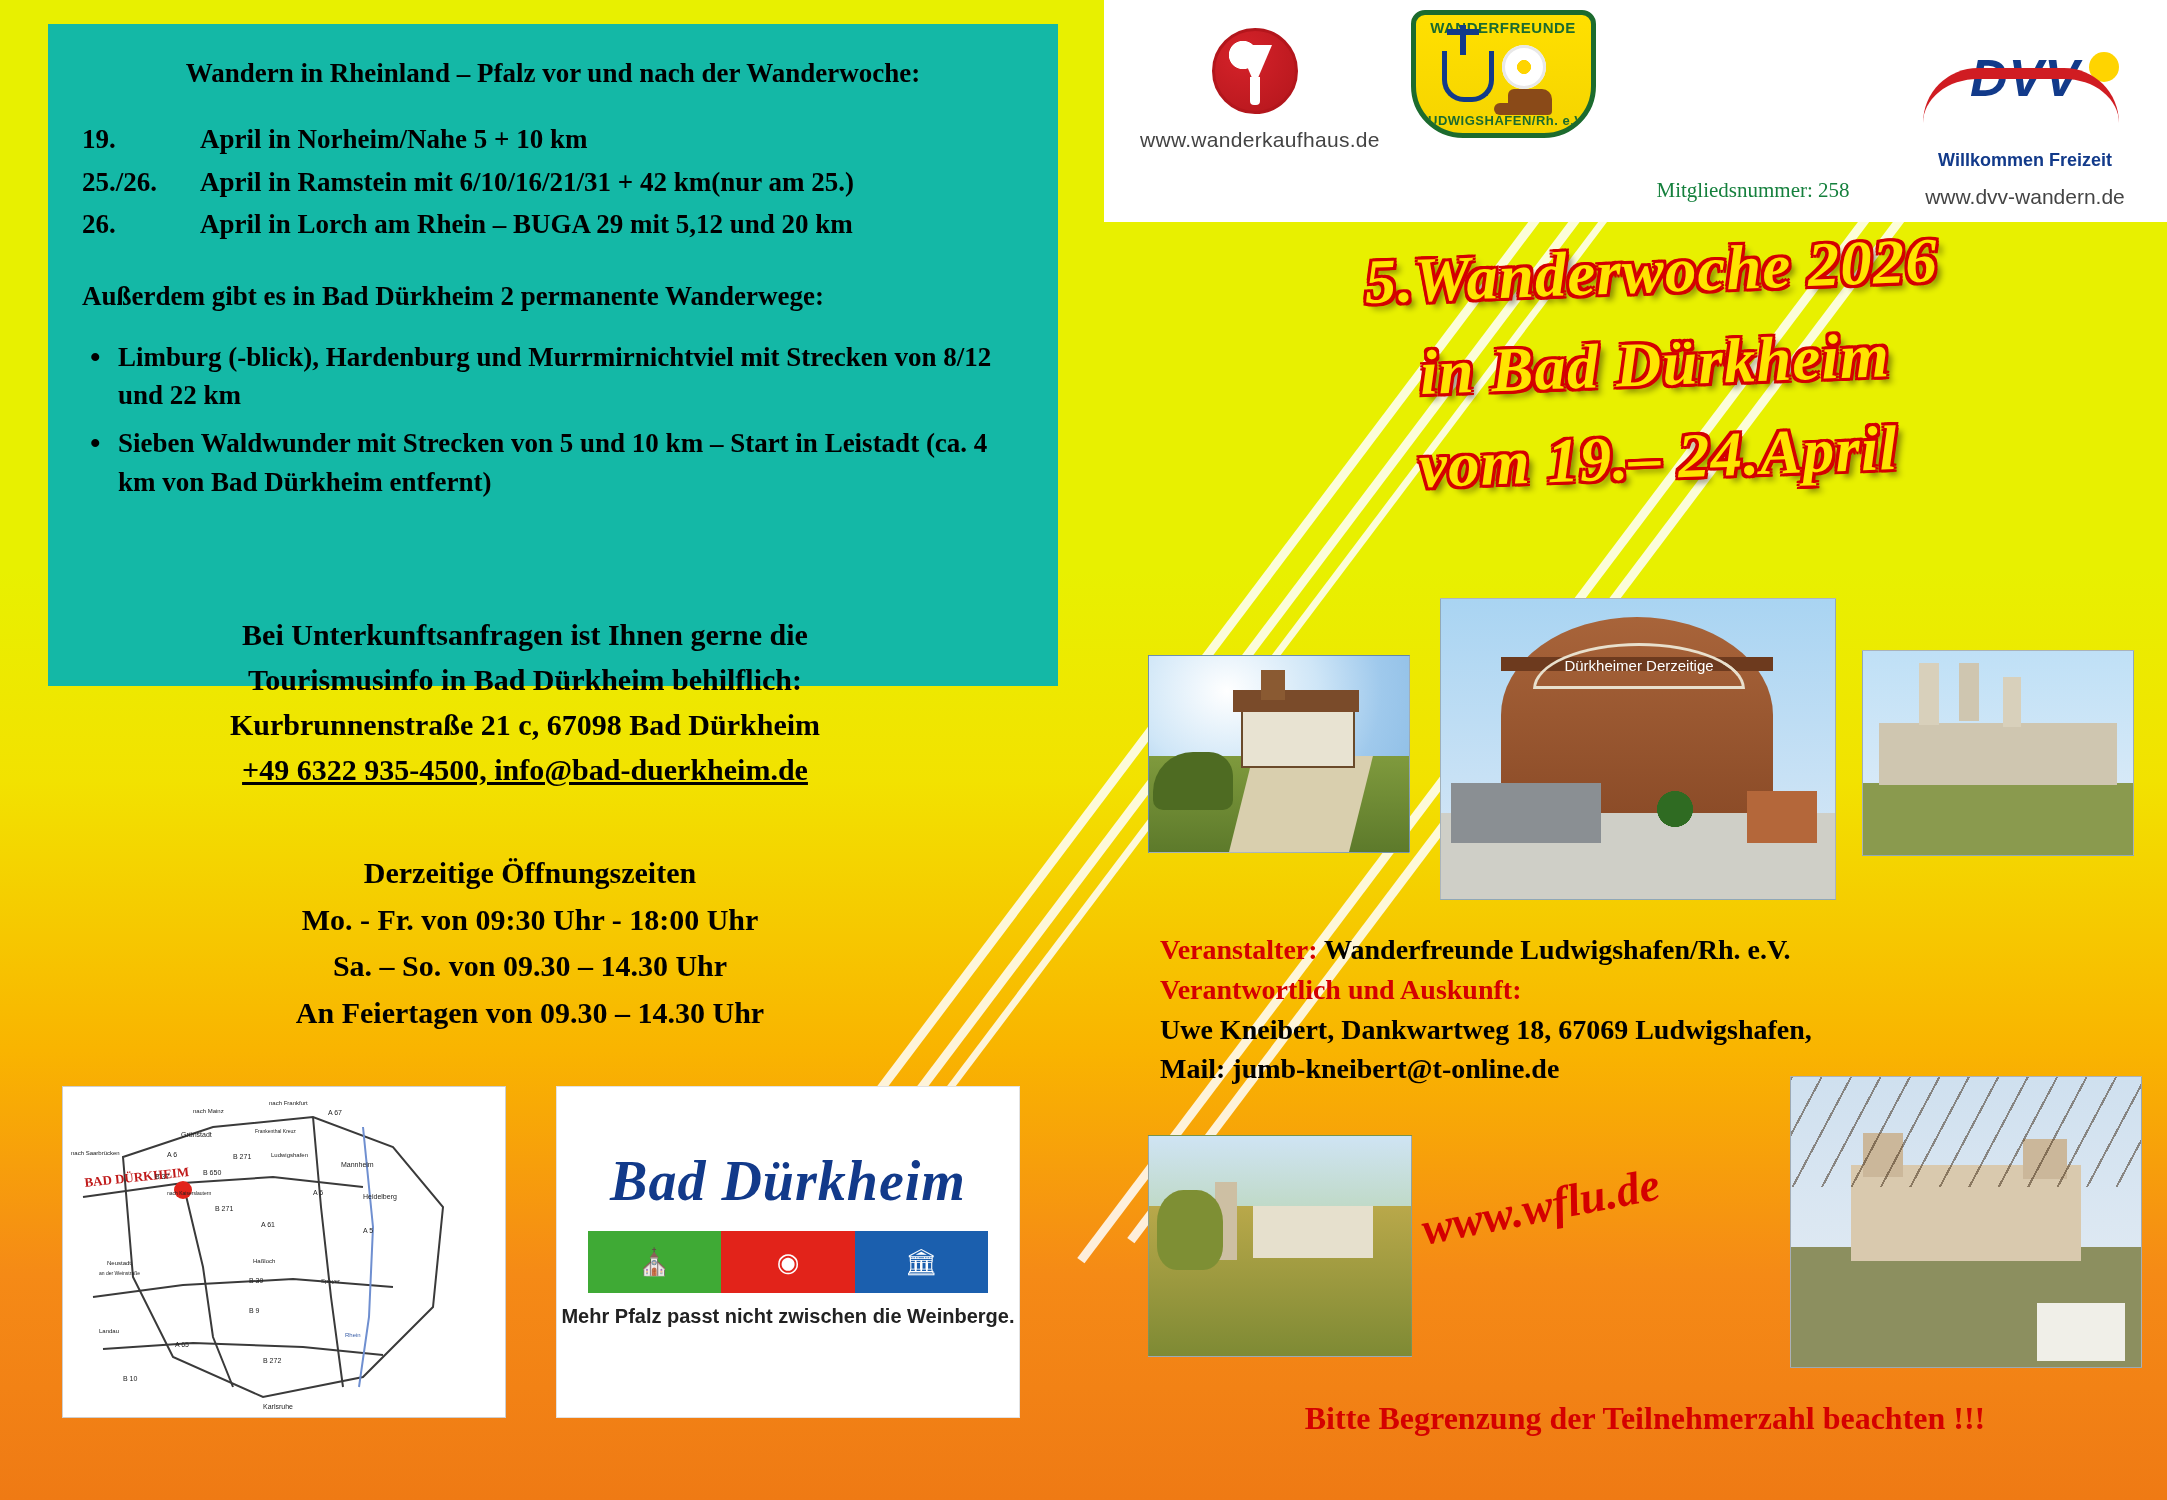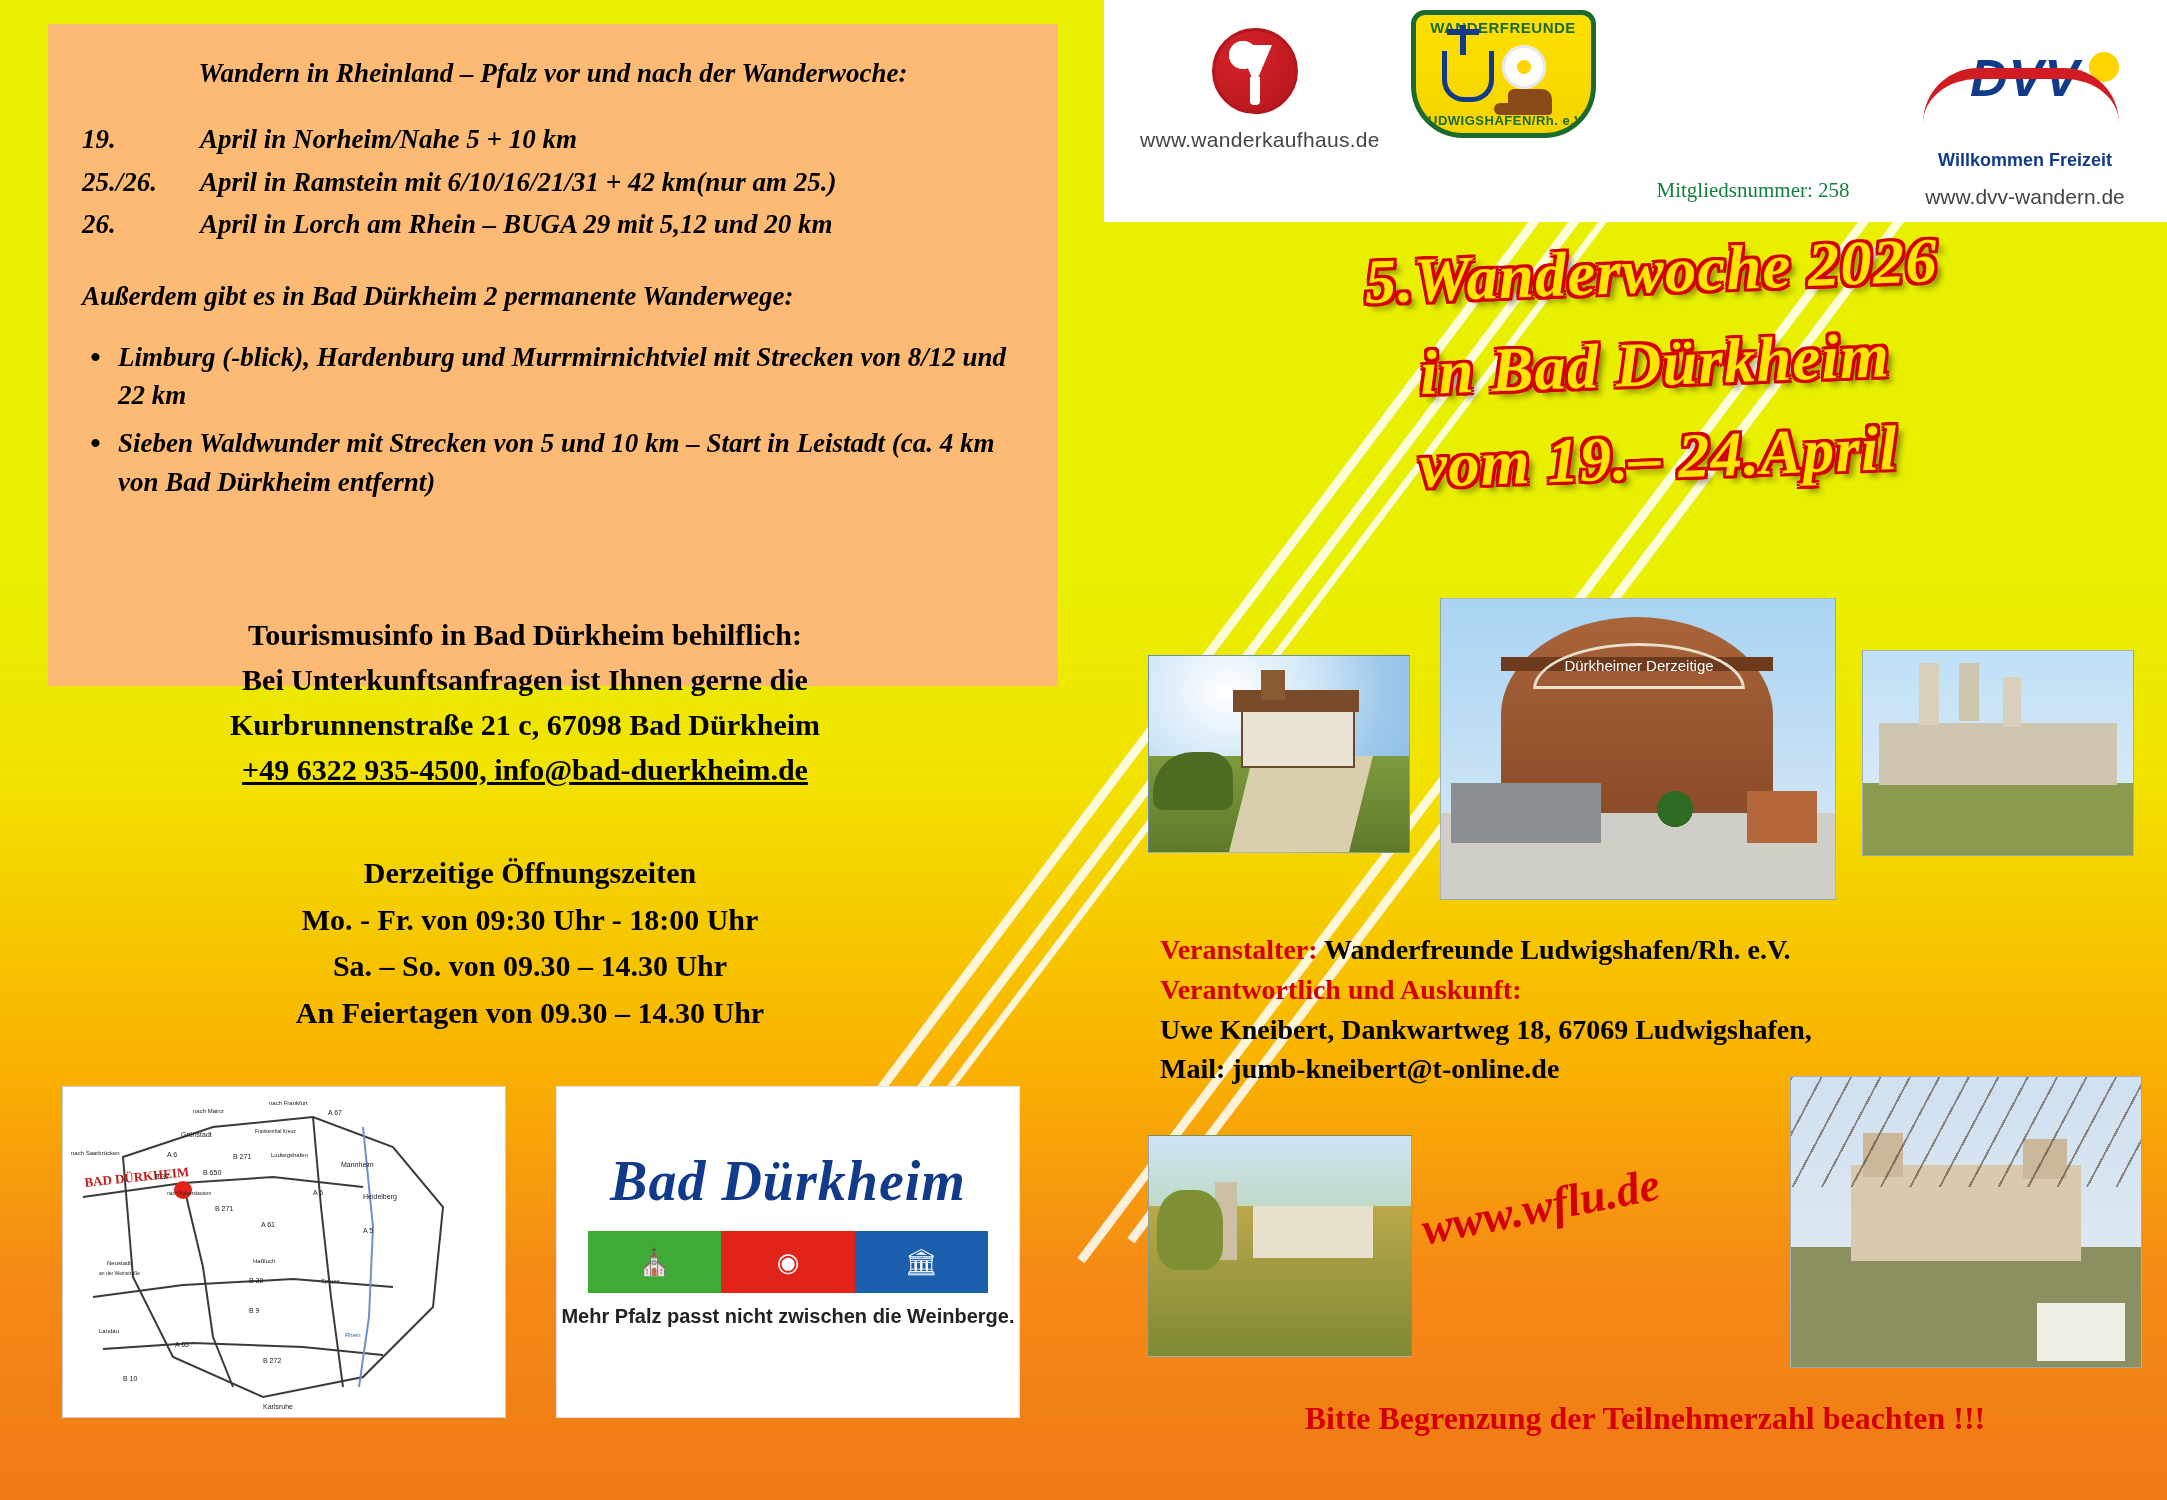--- a/index.html
+++ b/index.html
@@ -76,22 +76,21 @@
   .dvv-mark{position:relative;height:96px;}
   .dvv-sun{position:absolute;right:26px;top:0;width:30px;height:30px;border-radius:50%;background:#ffd400;}
   .dvv-arc{position:absolute;left:18px;top:16px;width:196px;height:44px;border-top:11px solid #d01c22;border-radius:110px 110px 0 0;}
   .dvv-word{font-family:"Liberation Sans",sans-serif;font-weight:bold;font-style:italic;font-size:52px;color:#123a8a;letter-spacing:1px;line-height:1;margin-top:30px;}
   .dvv-sub{font-family:"Liberation Sans",sans-serif;font-weight:bold;font-size:18px;color:#123a8a;margin-top:2px;}
   .dvv-url{font-family:"Liberation Sans",sans-serif;font-size:21px;color:#444;margin-top:14px;}
 
   
   .panel-left{
     position:absolute;left:48px;top:24px;width:1010px;height:662px;
-    background:#fdba74;
-    font-style:italic;
+    background:#14b8a6;
   }
   .panel-left .inner{padding:30px 34px 0 34px;font-size:27px;color:#000;line-height:1.42;}
   .pl-title{font-weight:bold;text-align:center;font-size:27px;margin-bottom:28px;}
   .pl-row{font-weight:bold;margin:0 0 4px 0;}
   .pl-row .num{display:inline-block;width:118px;}
   .pl-gap{height:30px;}
   .pl-sub{font-weight:bold;margin-bottom:22px;}
   .pl-bullets{margin:0;padding:0;list-style:none;}
   .pl-bullets li{font-weight:bold;position:relative;padding-left:36px;margin-bottom:10px;}
   .pl-bullets li:before{content:"•";position:absolute;left:8px;top:-2px;font-size:30px;}
@@ -267,22 +266,22 @@
     <div class="pl-sub">Außerdem gibt es in Bad Dürkheim 2 permanente Wanderwege:</div>
 
     <ul class="pl-bullets">
       <li>Limburg (-blick), Hardenburg und Murrmirnichtviel mit Strecken von 8/12 und 22 km</li>
       <li>Sieben Waldwunder mit Strecken von 5 und 10 km – Start in Leistadt (ca. 4 km von Bad Dürkheim entfernt)</li>
     </ul>
   </div>
 </div>
 
 <div class="contact">
+  <div>Bei Unterkunftsanfragen ist Ihnen gerne die</div>
   <div>Tourismusinfo in Bad Dürkheim behilflich:</div>
-  <div>Bei Unterkunftsanfragen ist Ihnen gerne die</div>
   <div>Kurbrunnenstraße 21 c, 67098 Bad Dürkheim</div>
   <div class="u">+49 6322 935-4500, info@bad-duerkheim.de</div>
 </div>
 
 <div class="hours">
   <div>Derzeitige Öffnungszeiten</div>
   <div>Mo. - Fr. von 09:30 Uhr - 18:00 Uhr</div>
   <div>Sa. – So. von 09.30 – 14.30 Uhr</div>
   <div>An Feiertagen von 09.30 – 14.30 Uhr</div>
 </div>

